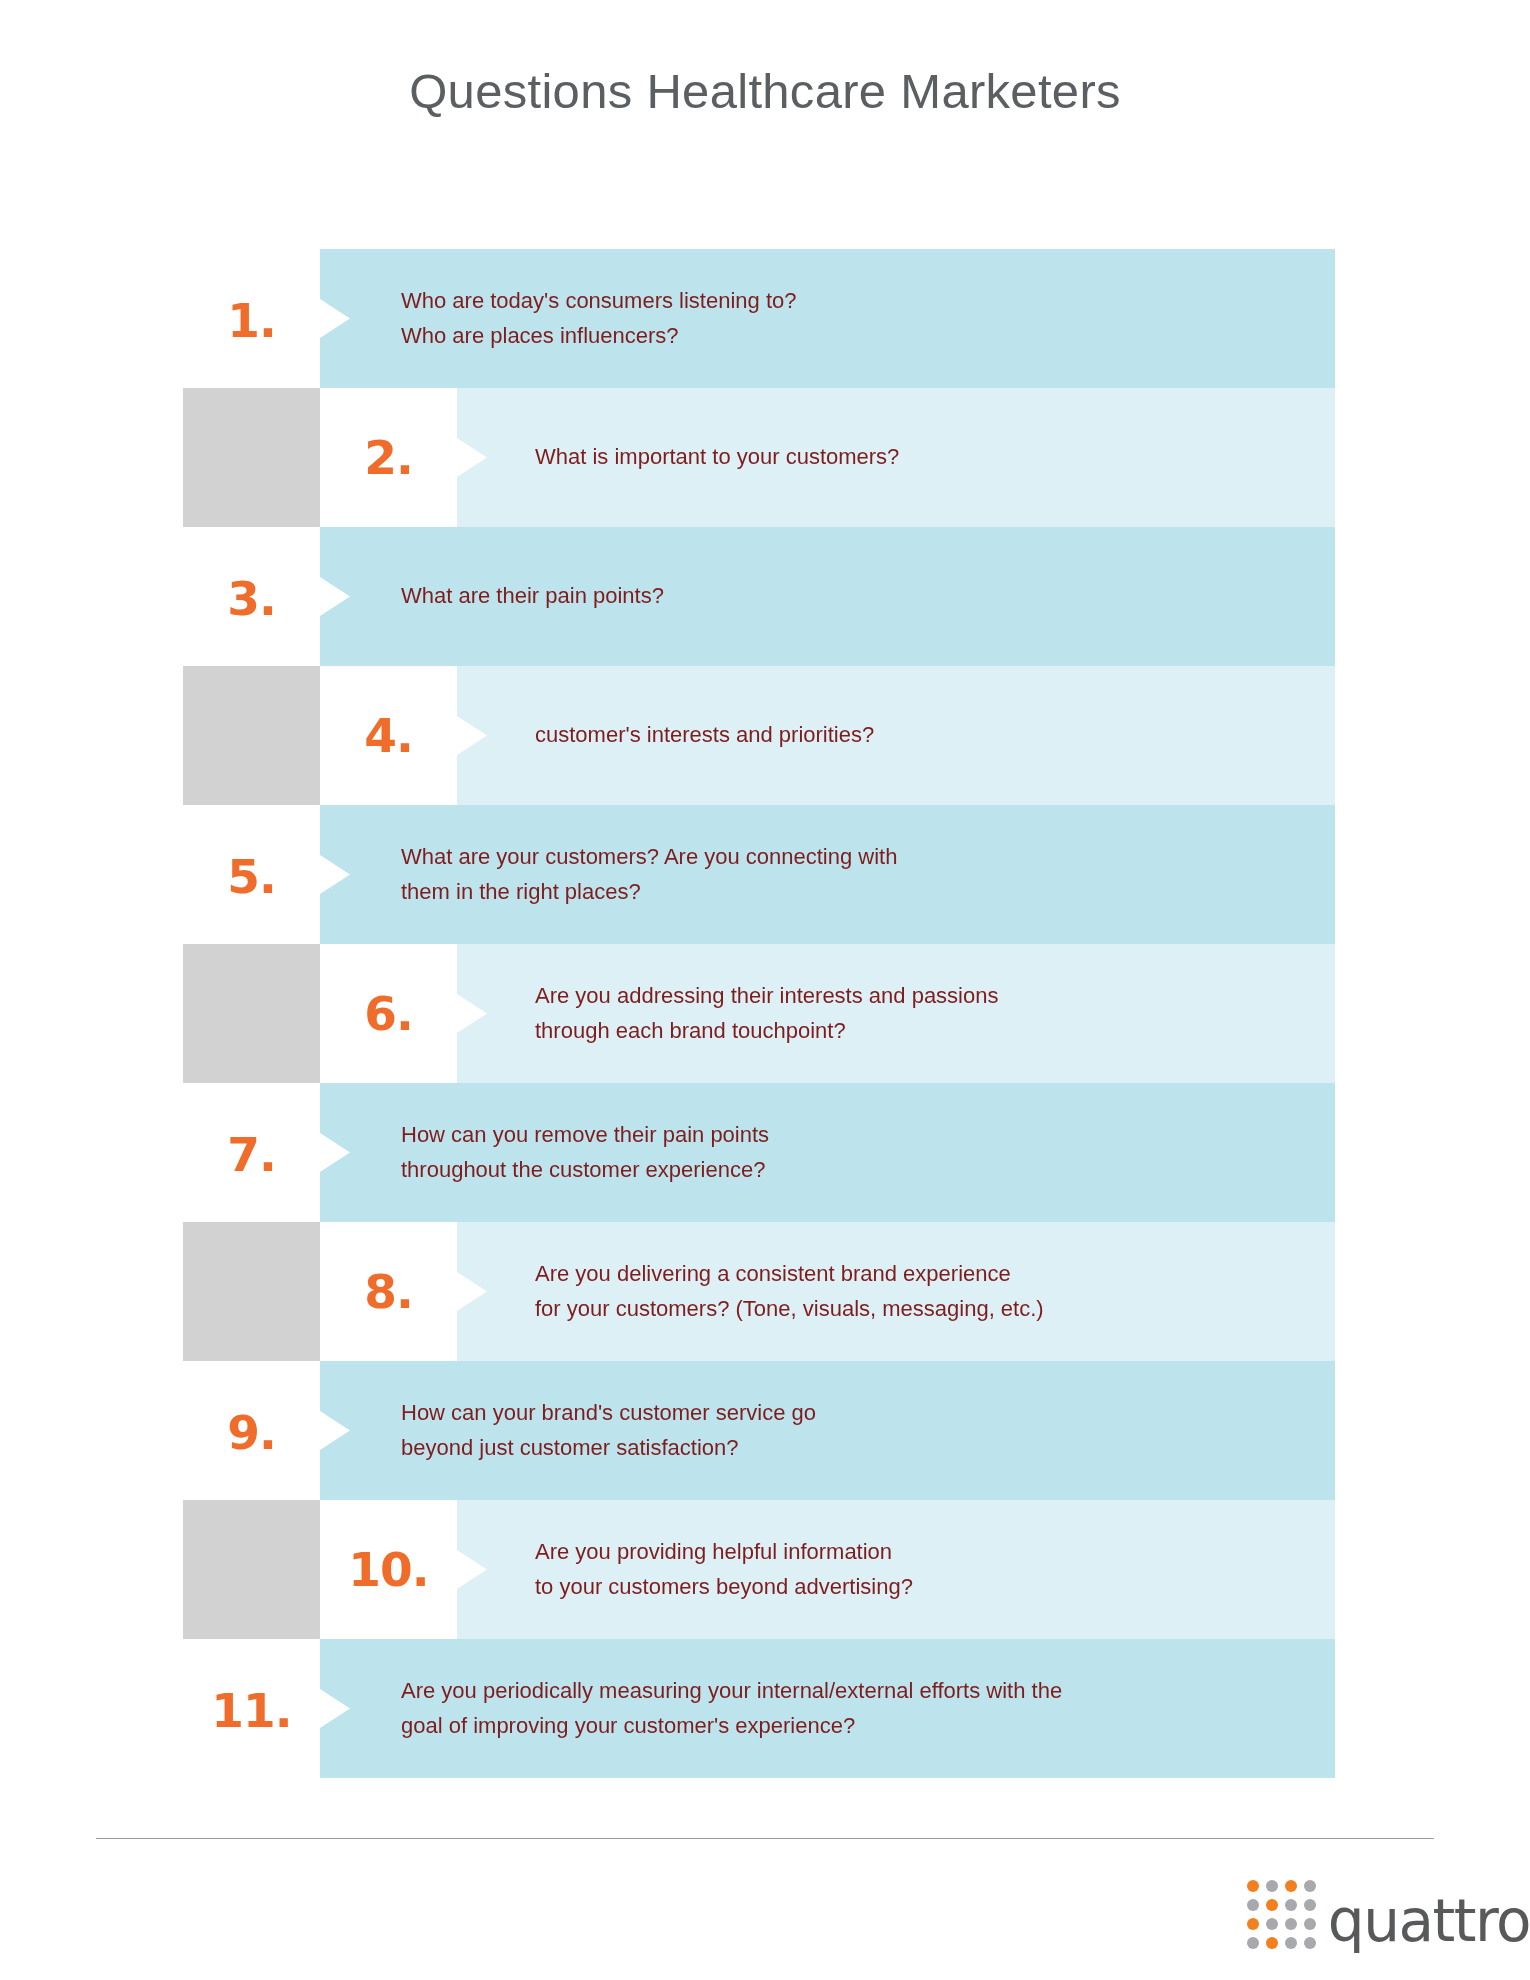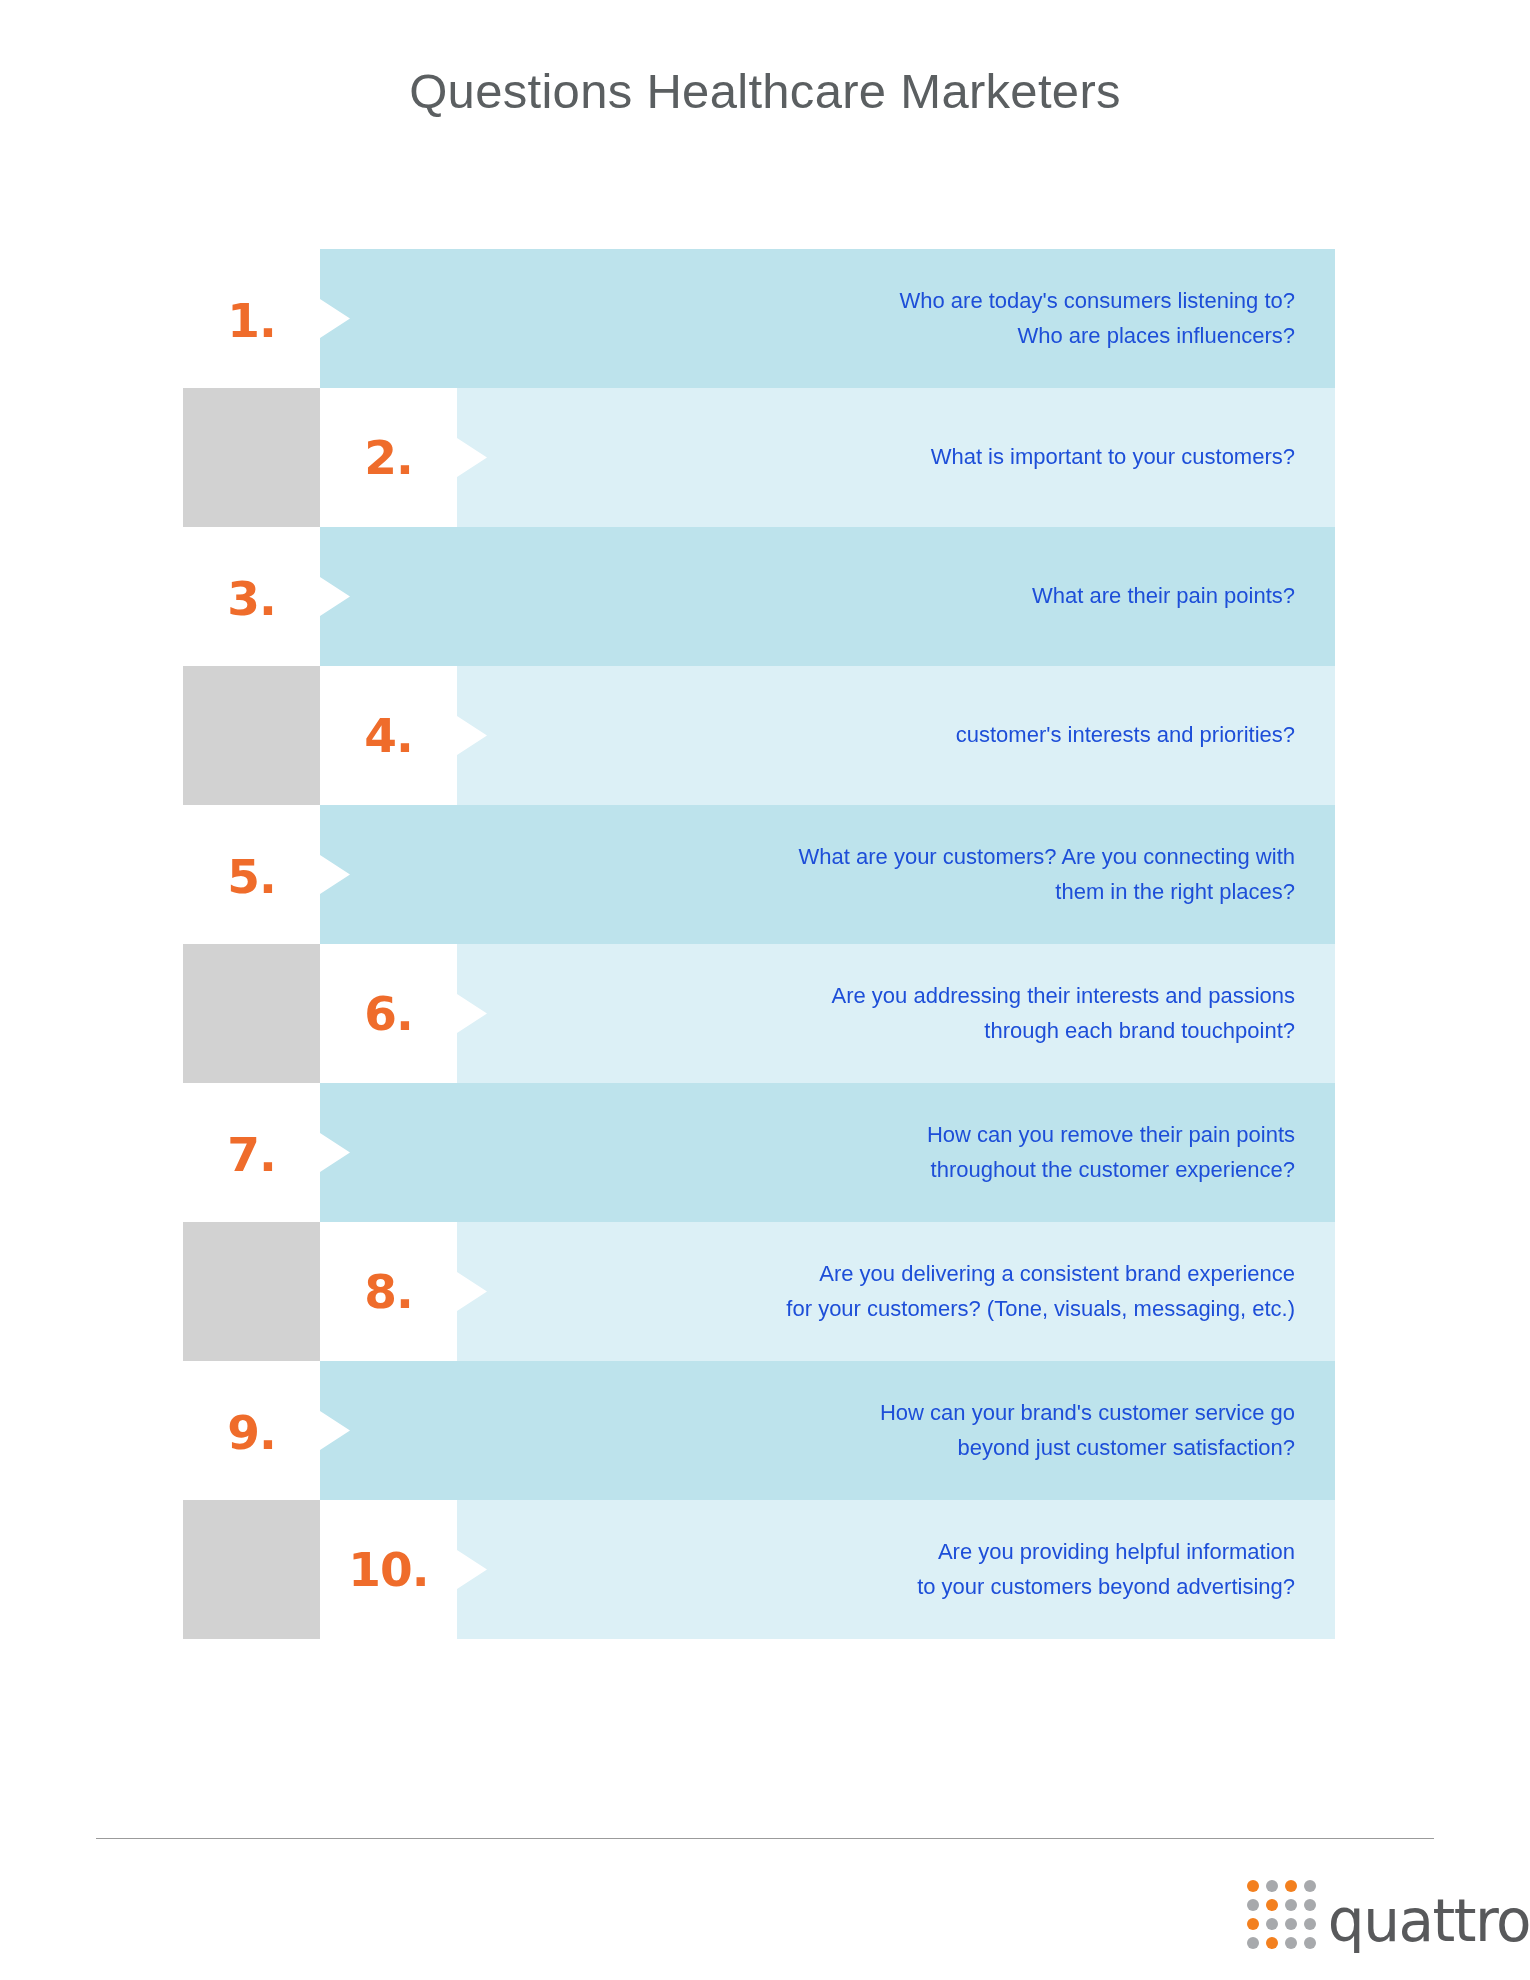--- a/index.html
+++ b/index.html
@@ -69,25 +69,24 @@
     line-height:1;
     letter-spacing:-1px;
     font-family:"DejaVu Sans", sans-serif;
   }
   .row.odd .num { transform:translateY(2px); }
 
   
   .qtext {
     position:absolute; top:0; height:100%;
     display:flex; flex-direction:column; justify-content:center;
-    color:#1d4ed8;
+    color:#7f1d1d;
     font-size:22px;
     font-weight:300;
     line-height:1.55;
-    align-items:flex-end;
   }
   .qtext .ln { display:block; white-space:nowrap; }
 
   .row.odd  .qtext { left:218px; right:40px; }
   .row.even .qtext { left:352px; right:40px; }
 
   
   .divider {
     position:absolute; left:96px; top:1838px;
     width:1338px; height:1px; background:#9b9b9b;
@@ -229,20 +228,31 @@
         <div class="stub"></div>
         <div class="numtile">
           <span class="num">10.</span>
         </div>
         <div class="chev"></div>
         <div class="qtext">
           <span class="ln">Are you providing helpful information</span>
           <span class="ln">to your customers beyond advertising?</span>
         </div>
       </div>
+      <div class="row odd">
+        <div class="band"></div>
+        <div class="numtile">
+          <span class="num">11.</span>
+        </div>
+        <div class="chev"></div>
+        <div class="qtext">
+          <span class="ln">Are you periodically measuring your internal/external efforts with the</span>
+          <span class="ln">goal of improving your customer's experience?</span>
+        </div>
+      </div>
     </div>
 
   <div class="divider"></div>
 
   <div class="logo">
     <div class="dotgrid" id="logo-dots">
         <span class="dot o"></span>
         <span class="dot"></span>
         <span class="dot o"></span>
         <span class="dot"></span>

